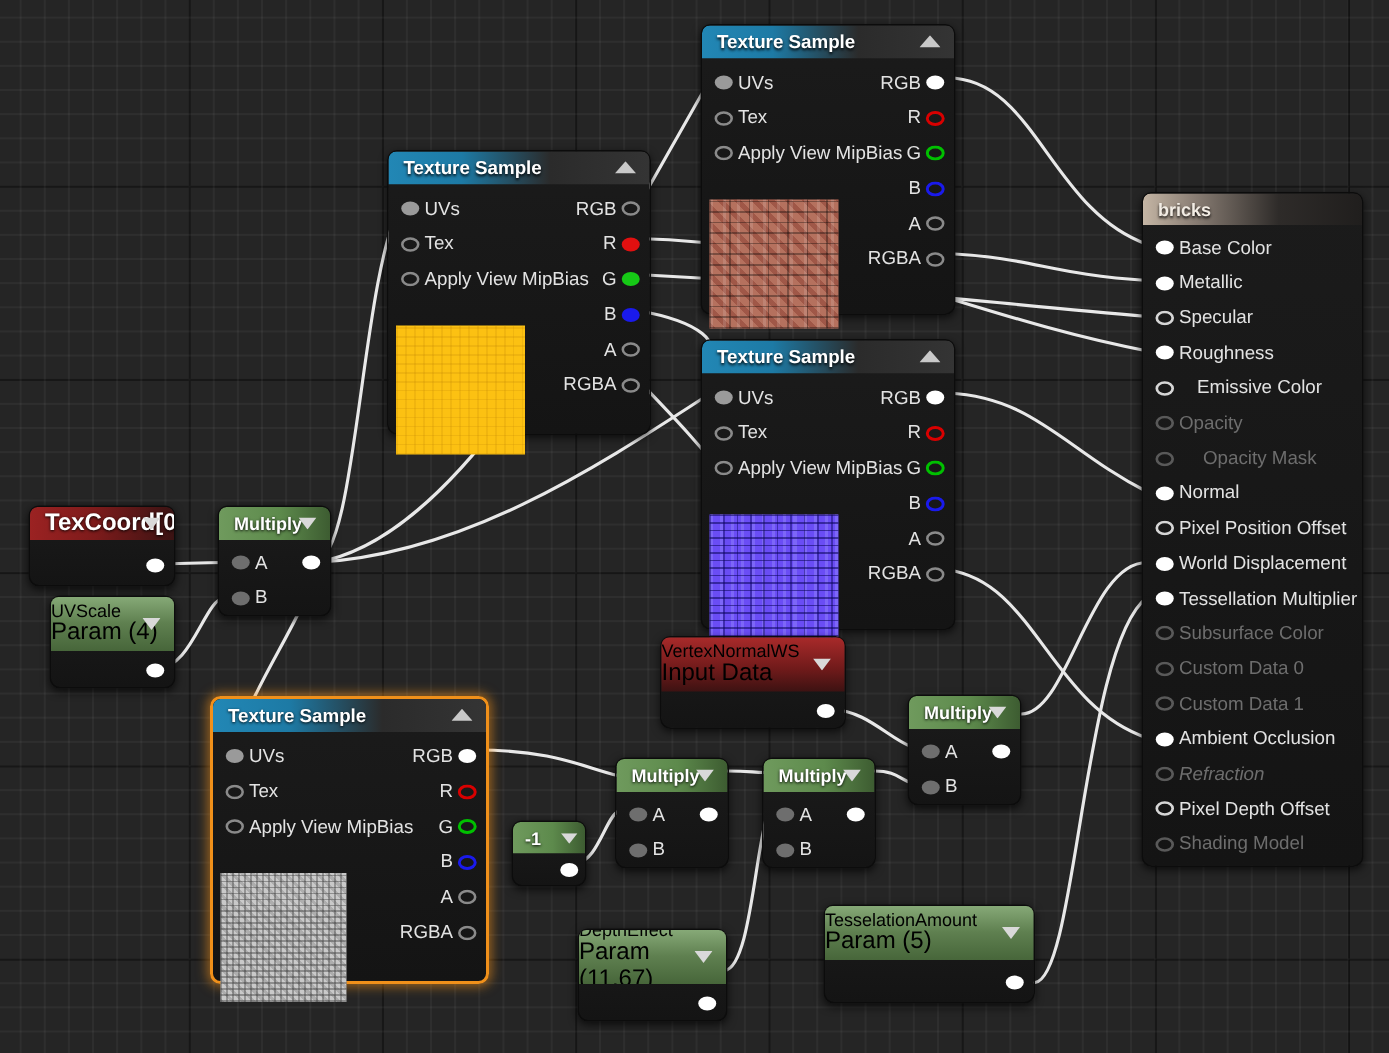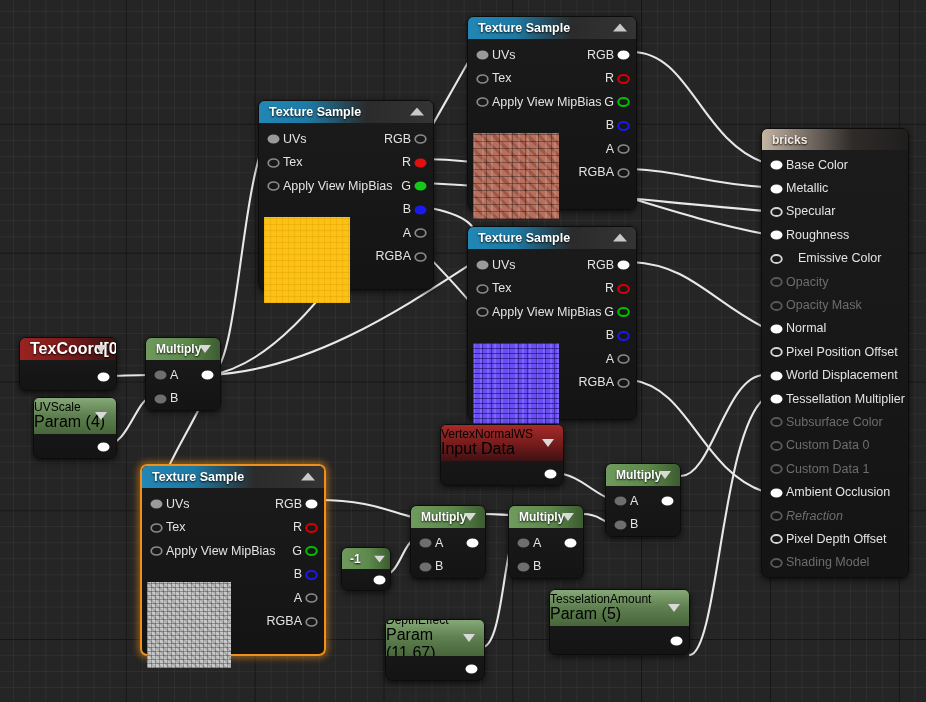--- a/index.html
+++ b/index.html
@@ -731,21 +731,21 @@
       <div class="prow out-row" style="height:24px;">
         <span class="pin right">
             <svg width="13" height="10">
               <ellipse cx="6.5" cy="5" rx="6" ry="4.6" fill="#ffffff"></ellipse>
             </svg>
           </span>
       </div>
     </div>
   </div>
 
-  <div class="node" style="left:549px;top:589px;width:141px;height:66px;">
+  <div class="node" style="left:549px;top:603px;width:141px;height:66px;">
     <div class="headwrap head2 hd-green">
       <span class="ttl" style="font-size:12px;margin-top:-1px;">TesselationAmount</span>
       <span class="sub" style="margin-top:-1px;">Param (5)</span>
       <span class="caret">
         <svg width="12" height="8">
             <polygon points="0,0 12,0 6,8" fill="#d9d9d9"></polygon>
           </svg>
       </span>
     </div>
     <div class="nbody" style="padding:0;">
@@ -813,21 +813,21 @@
             </svg>
           </span>
           <span class="plabel in-lbl dim" style="margin-left: 24px;">Opacity</span>
         </div>
         <div class="prow" style="height: 23.4px;">
           <span class="pin left">
             <svg width="13" height="10">
               <ellipse cx="6.5" cy="5" rx="5.3" ry="4" fill="none" stroke="#595959" stroke-width="1.8"></ellipse>
             </svg>
           </span>
-          <span class="plabel in-lbl dim" style="margin-left: 24px;">Opacity Mask</span>
+          <span class="plabel in-lbl dim" style="margin-left: 40px;">Opacity Mask</span>
         </div>
         <div class="prow" style="height: 23.4px;">
           <span class="pin left">
             <svg width="13" height="10">
               <ellipse cx="6.5" cy="5" rx="6" ry="4.6" fill="#ffffff"></ellipse>
             </svg>
           </span>
           <span class="plabel in-lbl" style="margin-left: 24px;">Normal</span>
         </div>
         <div class="prow" style="height: 23.4px;">

